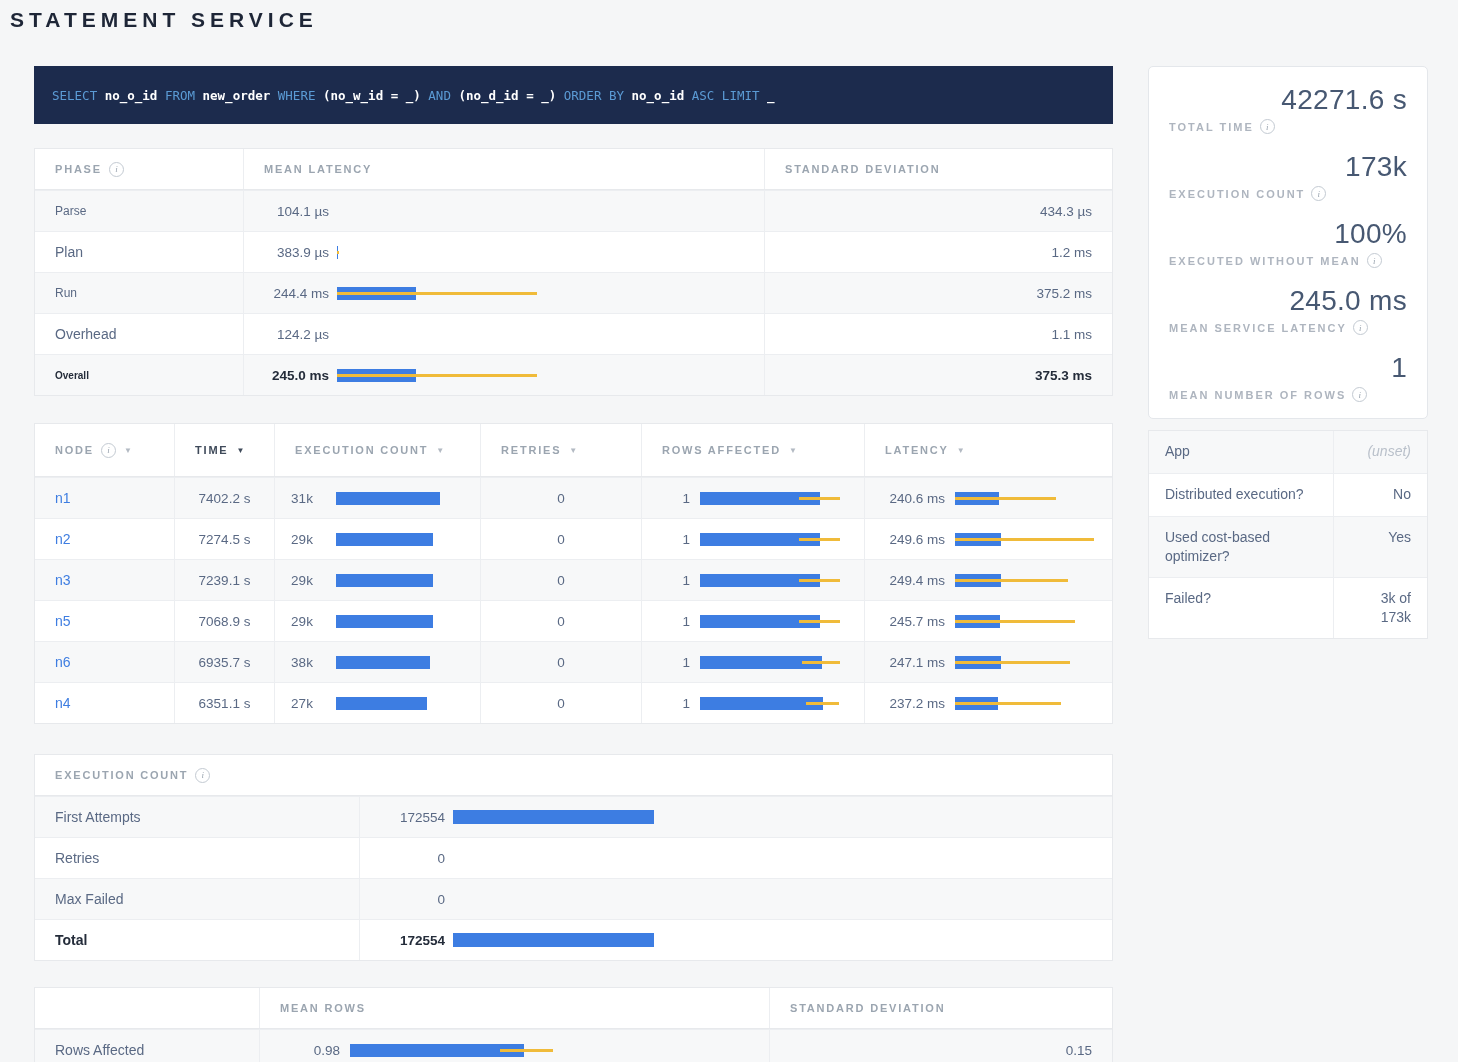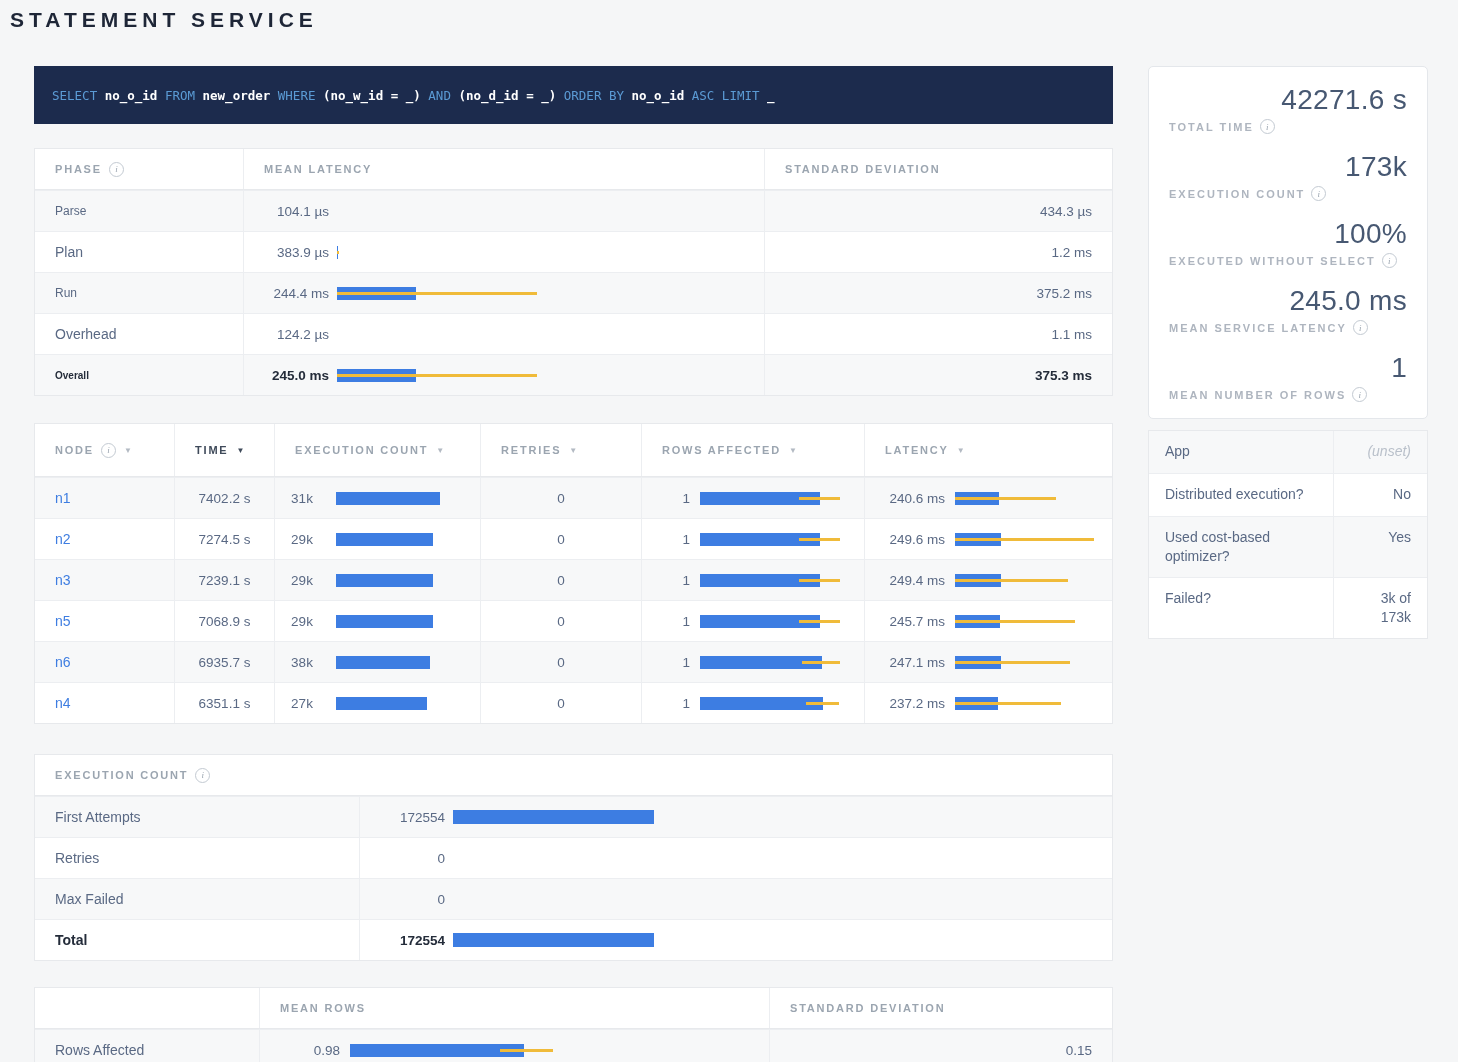--- a/index.html
+++ b/index.html
@@ -444,21 +444,21 @@
     <div class="stat">
       <div class="stat-value">173k</div>
       <div class="stat-label">
           <span>EXECUTION COUNT</span>
           <span class="info">i</span>
         </div>
     </div>
     <div class="stat">
       <div class="stat-value">100%</div>
       <div class="stat-label">
-          <span>EXECUTED WITHOUT SELECT</span>
+          <span>EXECUTED WITHOUT MEAN</span>
           <span class="info">i</span>
         </div>
     </div>
     <div class="stat">
       <div class="stat-value">245.0 ms</div>
       <div class="stat-label">
           <span>MEAN SERVICE LATENCY</span>
           <span class="info">i</span>
         </div>
     </div>

